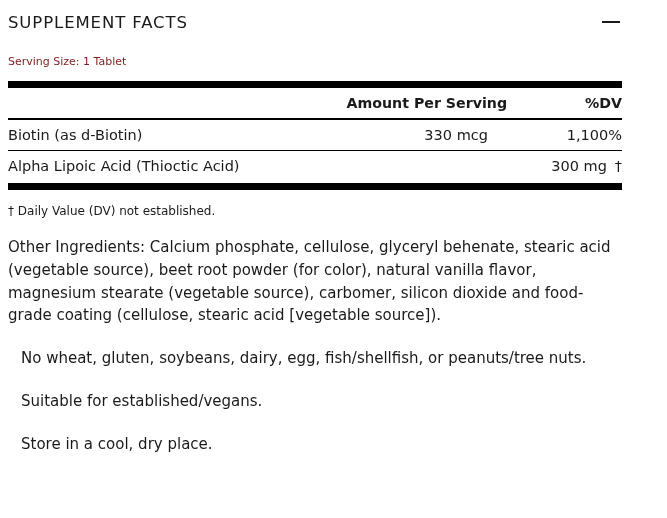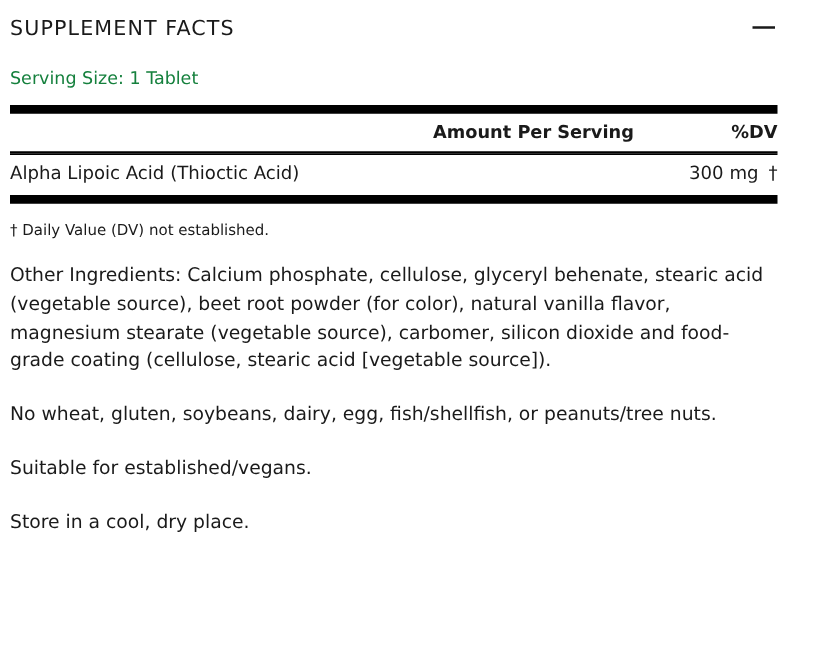--- a/index.html
+++ b/index.html
@@ -43,24 +43,24 @@
   .collapse-icon::before {
     content: "";
     position: absolute;
     left: 0;
     top: 8px;
     width: 18px;
     height: 1.6px;
     background: #1a1a1a;
   }
   .serving-size {
-    font-size: 14px;
+    font-size: 11px;
     margin-top: 15px;
     margin-bottom: 0;
-    color: #15803d;
+    color: #7f1d1d;
   }
   .rule-thick {
     height: 7px;
     background: #000000;
     margin-top: 13px;
   }
   .rule-thin {
     height: 1px;
     background: #000000;
   }
@@ -93,21 +93,21 @@
   }
   .footnote {
     font-size: 12px;
     margin-top: 14px;
   }
   .para {
     font-size: 15px;
     line-height: 1.52;
     margin-top: 18px;
   }
-  .para.tight { margin-top: 20px; }
+  .para.tight { margin-top: 20px; margin-left: 13px; }
 </style>
 </head>
 <body>
 
 <div class="panel">
 
   <div class="header-row">
     <span class="panel-title">SUPPLEMENT FACTS</span>
     <span class="collapse-icon"></span>
   </div>
@@ -121,20 +121,29 @@
       <tr class="th-row">
         <th class="col-name"></th>
         <th class="col-amt">Amount Per Serving</th>
         <th class="col-dv">%DV</th>
       </tr>
     </thead>
   </table>
 
   <div class="rule-med"></div>
 
+  <table class="facts">
+    <tbody>
+      <tr class="body-row">
+        <td class="col-name">Biotin (as d-Biotin)</td>
+        <td class="col-amt">330 mcg</td>
+        <td class="col-dv">1,100%</td>
+      </tr>
+    </tbody>
+  </table>
 
   <div class="rule-thin"></div>
 
   <table class="facts">
     <tbody>
       <tr class="body-row">
         <td class="col-name">Alpha Lipoic Acid (Thioctic Acid)</td>
         <td class="col-amt">300 mg</td>
         <td class="col-dv">†</td>
       </tr>

